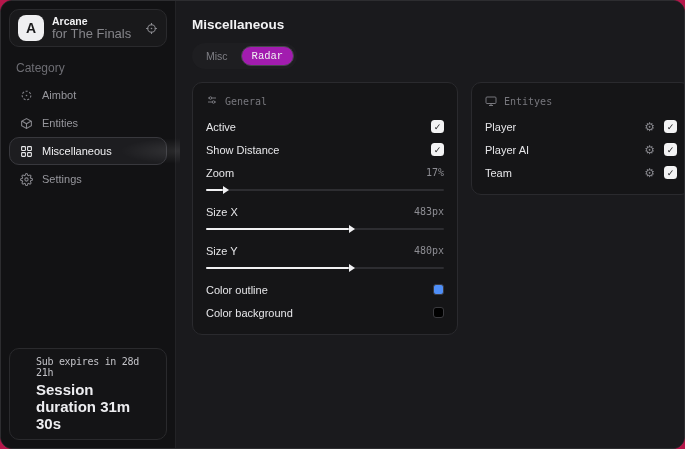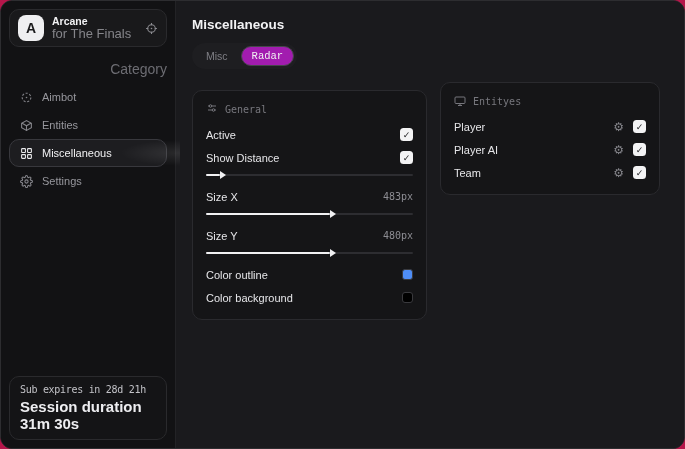--- a/index.html
+++ b/index.html
@@ -18,55 +18,55 @@
     background:#19191b; border:1px solid #2a2a2d; border-radius:10px;
     padding:5px 8px; height:38px; }
   .logo { width:26px; height:26px; background:#efeff1; border-radius:8px;
     color:#1a1a1c; font-weight:bold; font-size:14px; display:flex;
     align-items:center; justify-content:center; }
   .side-header .titles { flex:1; line-height:1.15; }
   .app-name { color:#f2f2f4; font-size:10.5px; font-weight:bold; }
   .app-sub  { color:#85858a; font-size:13px; }
   .target-ico { color:#8c8c91; }
 
-  .cat-label { color:#6d6d73; font-size:14px; margin:14px 0 6px 7px;text-align:right; }
+  .cat-label { color:#6d6d73; font-size:12px; margin:14px 0 6px 7px; }
 
   .nav { display:flex; flex-direction:column;justify-content:space-between; }
   .nav-item { display:flex; align-items:center; gap:9px; height:28px;
     padding:0 9px; border:1px solid transparent; border-radius:10px;
     color:#97979d; font-size:11px; cursor:pointer; position:relative; }
   .nav-item .ico { width:14px; display:flex; justify-content:center; color:#84848a; }
   .nav-item.active { background:#1d1d20; border-color:#38383d; color:#f0f0f2; }
   .nav-item.active .ico { color:#e8e8ea; }
   .nav-item.active::after { content:""; position:absolute; right:-14px; top:0;
     width:60px; height:100%;
     background:radial-gradient(ellipse at right center, rgba(255,255,255,0.10), transparent 70%);
     pointer-events:none; }
 
   .side-footer { position:absolute; left:8px; right:8px; bottom:8px;
     background:#141416; border:1px solid #2a2a2d; border-radius:10px;
-    padding:7px 10px; }
+    padding:7px 26px; }
   .sub-line { color:#c3c3c8; font-size:10px; letter-spacing:-0.3px; }
   .sess-line { color:#ededf0; font-size:15px; font-weight:bold; margin-top:3px; }
 
   
   .main { flex:1; background:#1a1a1d; padding:16px 14px 14px 16px; }
   .page-title { color:#f2f2f4; font-size:13.5px; font-weight:bold; }
 
   .tabs { display:inline-flex; align-items:center; background:#1e1e21;
     border-radius:999px; padding:3px; margin-top:11px; gap:2px; }
   .tab { font-size:10.5px; color:#7f7f85; padding:4px 11px; border-radius:999px;
     cursor:pointer; }
   .tab.active { background:#a21caf; color:#f0f0f2; border:1px solid #46464b;
     padding:3px 10px;font-family:Liberation Mono, monospace; }
 
   .panels { display:flex; align-items:flex-start; gap:13px; margin-top:13px; }
   .panel { background:#151517; border:1px solid #2a2a2e; border-radius:10px;
     padding:9px 13px 11px 13px; }
-  .panel.general { width:235px;margin-top:8px; }
+  .panel.general { width:266px; }
   .panel.entities { width:220px; }
   .panel-head { display:flex; align-items:center; gap:7px; color:#77777d;
     font-size:10px; margin:3px 0 9px 0; }
   .panel-head .ico { color:#77777d; display:flex; }
 
   .row { display:flex; align-items:center; justify-content:space-between;
     min-height:21px; }
   .row + .row { margin-top:2px; }
   .row-label { color:#e6e6e9; font-size:11px; font-weight:500; }
   .row-val { color:#8d8d93; font-size:10px; }
@@ -195,20 +195,24 @@
         <div class="row">
           <span class="row-label">Active</span>
           <span class="checkbox on"></span>
         </div>
 
         <div class="row">
           <span class="row-label">Show Distance</span>
           <span class="checkbox on"></span>
         </div>
 
+        <div class="row">
+          <span class="row-label">Zoom</span>
+          <span class="row-val mono">17%</span>
+        </div>
         <div class="slider">
           <div class="track"></div>
           <div class="fill" style="width: 7%;"></div>
         </div>
 
         <div class="row">
           <span class="row-label">Size X</span>
           <span class="row-val mono">483px</span>
         </div>
         <div class="slider">

